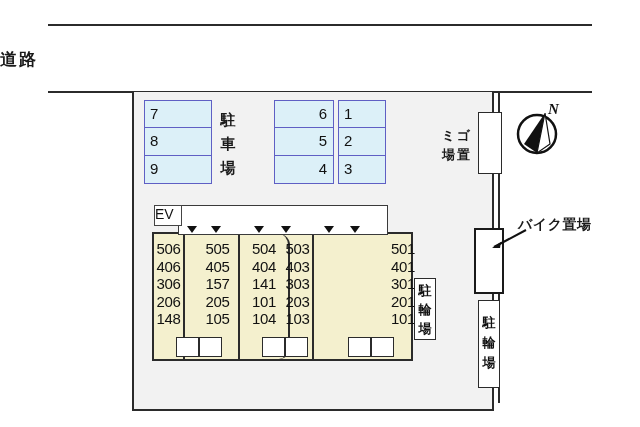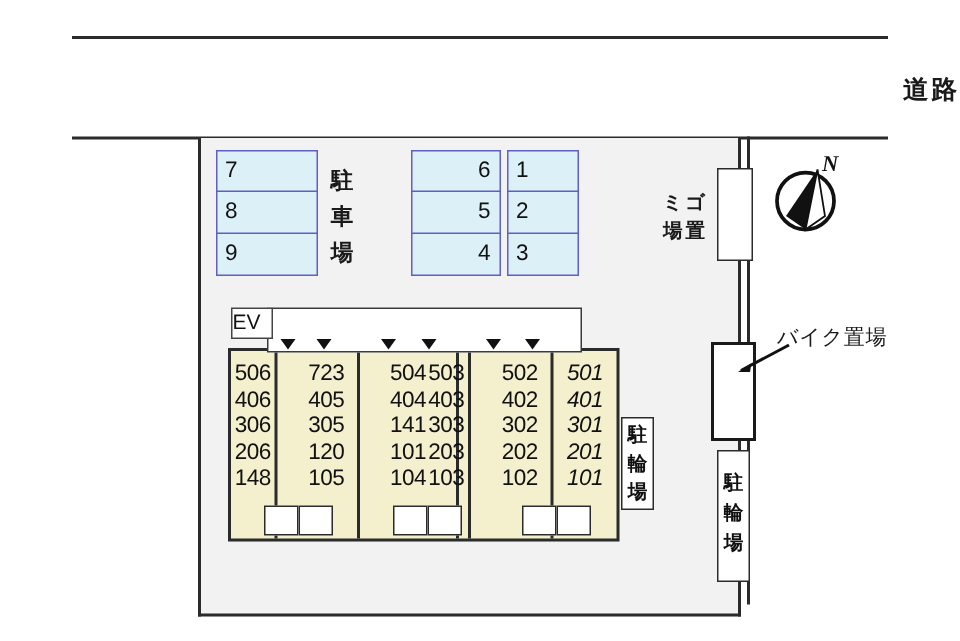--- a/index.html
+++ b/index.html
@@ -17,21 +17,21 @@
     background: #ffffff;
     overflow: hidden;
   }
   .hline { position: absolute; background: #2b2b2b; height: 2px; }
   .vline { position: absolute; background: #2b2b2b; width: 2px; }
 
   
   #road-label {
     position: absolute;
     left: 0; top: 48px; width: 640px;
-    text-align: right;
+    text-align: left;
     font-size: 17px;
     font-weight: 700;
     color: #1a1a1a;
     letter-spacing: 2px;
   }
 
   
   #site {
     position: absolute;
     left: 132px; top: 92px;
@@ -183,21 +183,21 @@
     position: absolute;
     left: 474px; top: 228px;
     width: 26px; height: 62px;
     background: #ffffff;
     border: 2.5px solid #1a1a1a;
   }
   #bike-label {
     position: absolute;
     left: 518px; top: 216px;
     font-size: 14px;
-    font-weight: 400;
+    font-weight: 700;
     color: #1a1a1a;
     white-space: nowrap;
     letter-spacing: 0.5px;
   }
   #bike-leader { position: absolute; left: 492px; top: 228px; }
 
   #bicycle-outer {
     position: absolute;
     left: 478px; top: 300px;
     width: 22px; height: 88px;
@@ -289,59 +289,50 @@
         <span>506</span>
         <span>406</span>
         <span>306</span>
         <span>206</span>
         <span>148</span>
       </div>
     </div>
 
     <div class="unit-col" style="left:43px; width:43px;">
       <div class="unit-nums">
-        <span>723</span>
+        <span>505</span>
         <span>405</span>
-        <span>305</span>
-        <span>120</span>
+        <span>157</span>
+        <span>205</span>
         <span>105</span>
       </div>
     </div>
 
-    <div class="unit-col" style="left:86px; width:66px;">
+    <div class="unit-col" style="left:86px; width:50px;border-radius:11px;">
       <div class="unit-nums">
         <span>504</span>
         <span>404</span>
         <span>141</span>
         <span>101</span>
         <span>104</span>
       </div>
     </div>
 
     <div class="unit-col" style="left:129px; width:31px;">
       <div class="unit-nums">
         <span>503</span>
         <span>403</span>
         <span>303</span>
         <span>203</span>
         <span>103</span>
       </div>
     </div>
 
-    <div class="unit-col" style="left:172px; width:43px;">
-      <div class="unit-nums">
-        <span>502</span>
-        <span>402</span>
-        <span>302</span>
-        <span>202</span>
-        <span>102</span>
-      </div>
-    </div>
-
-    <div class="unit-col last" style="left:215px; width:42px;font-style:italic;">
+
+    <div class="unit-col last" style="left:228px; width:42px;">
       <div class="unit-nums">
         <span>501</span>
         <span>401</span>
         <span>301</span>
         <span>201</span>
         <span>101</span>
       </div>
     </div>
 
     <div class="balcony" style="left:22px;"></div>

